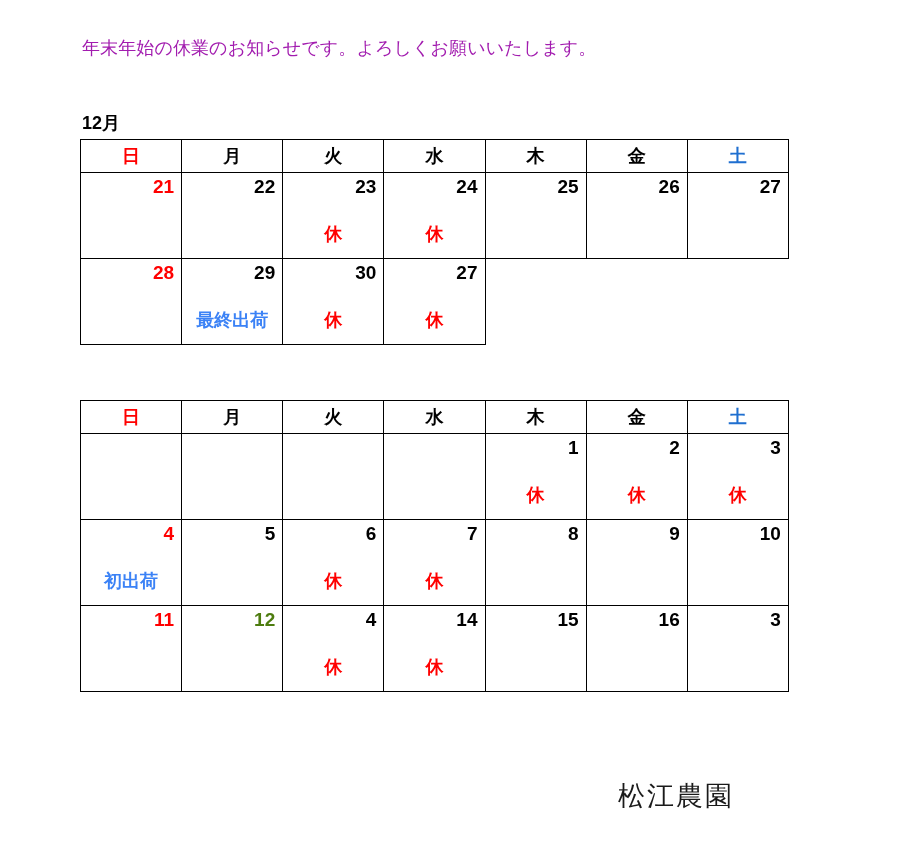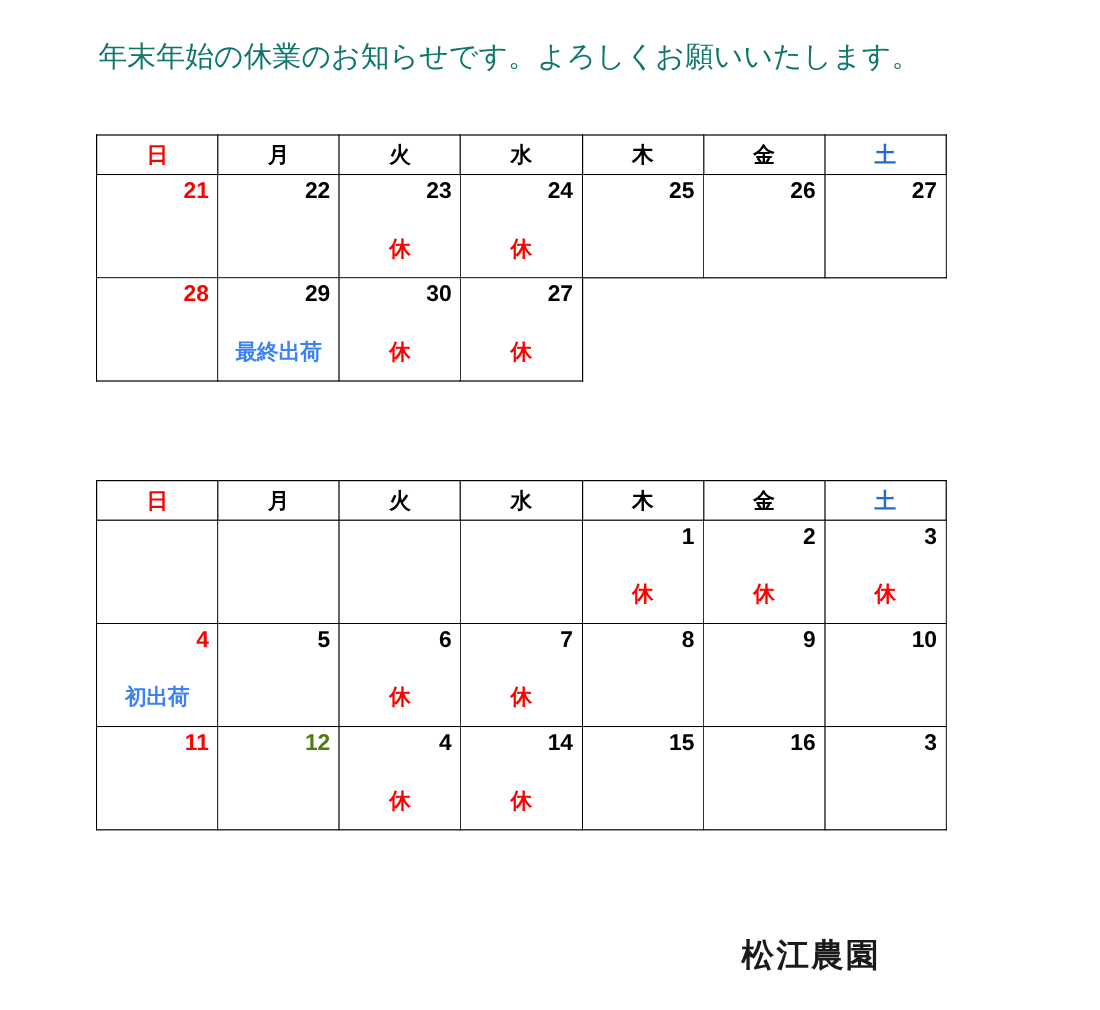--- a/index.html
+++ b/index.html
@@ -24,23 +24,23 @@
   }
 
   
   .notice {
     position: absolute;
     left: 82px;
     top: 32px;
     width: 760px;
   }
   .notice-line {
-    font-size: 24px;
+    font-size: 18px;
     line-height: 32px;
-    color: #0f766e;
+    color: #a21caf;
     white-space: nowrap;
     letter-spacing: 0.1px;
   }
 
   
   .month-block {
     position: absolute;
     left: 80px;
     width: 708px;
   }
@@ -123,36 +123,37 @@
   .note.rest     { color: #ff0000; }
   .note.shipping { color: #3b82f6; }
 
   
   .signature {
     position: absolute;
     left: 618px;
     top: 778px;
     font-family: "Liberation Serif", "DejaVu Serif", serif;
     font-size: 27px;
-    font-weight: bold;
+    font-weight: normal;
     letter-spacing: 2px;
     color: #1a1a1a;
     white-space: nowrap;
   }
 </style>
 </head>
 <body>
 
 <div class="page">
 
   <div class="notice">
     <div class="notice-line">年末年始の休業のお知らせです。よろしくお願いいたします。</div>
   </div>
 
   <div class="month-block" id="month-dec">
+    <div class="month-label">12月</div>
     <table class="cal">
       <colgroup>
         <col>
           <col>
           <col>
           <col>
           <col>
           <col>
           <col>
       </colgroup>

